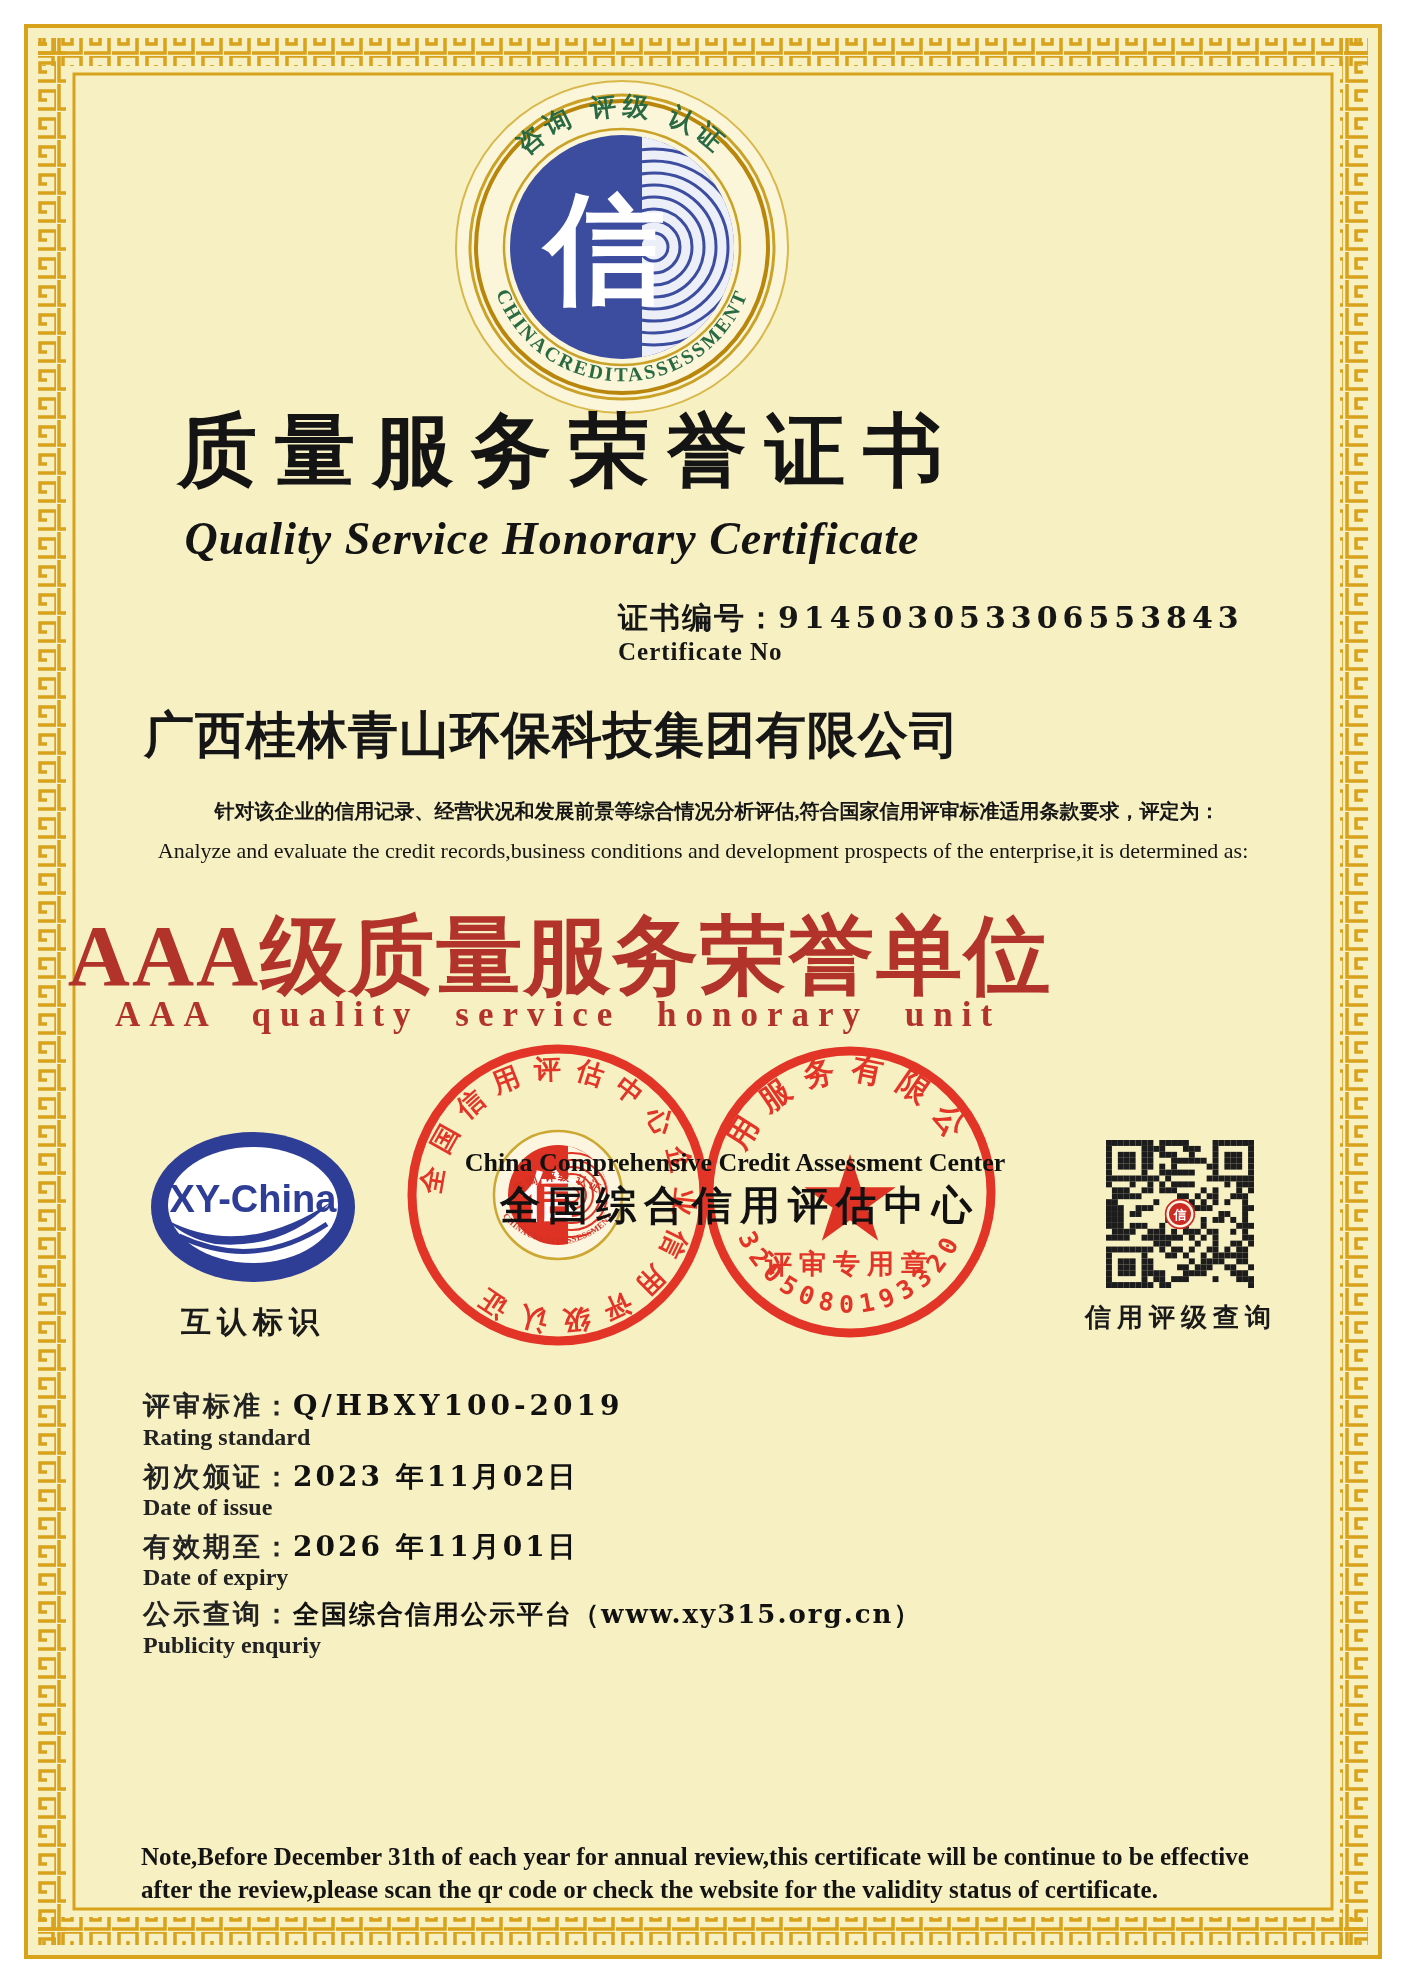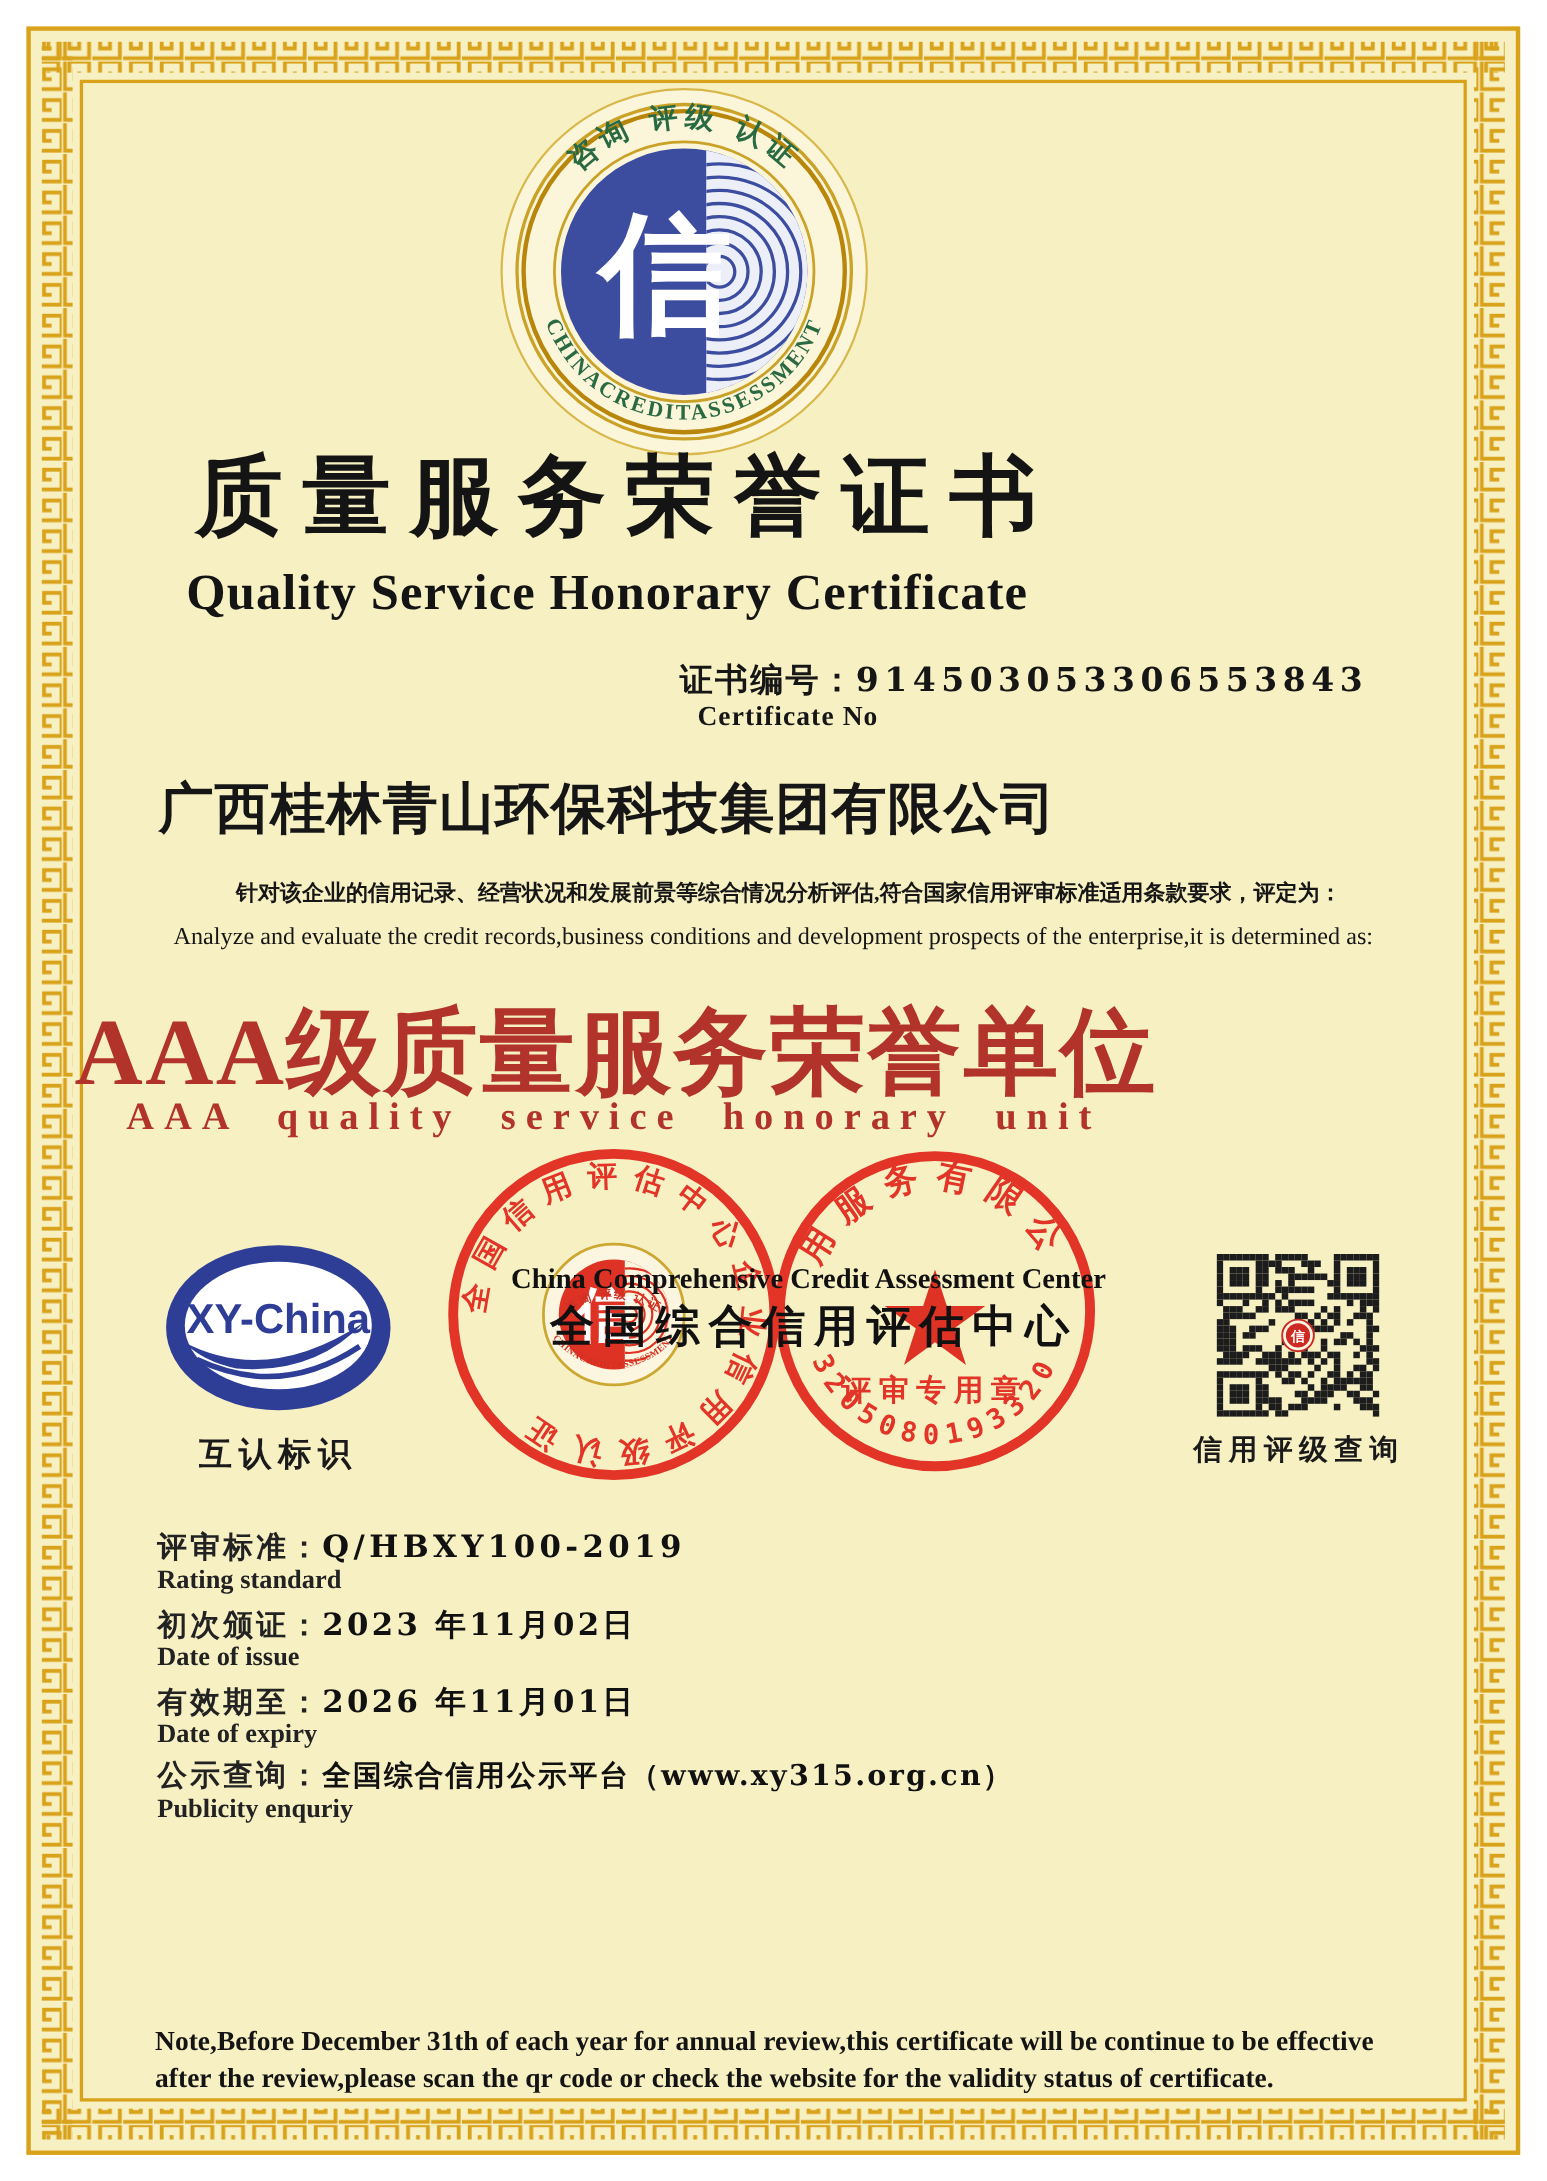--- a/index.html
+++ b/index.html
@@ -78,26 +78,26 @@
     <text x="158" y="218" font-size="120" font-weight="900" fill="#ffffff" text-anchor="middle" font-family="'DejaVu Serif',serif">信</text>
     <text font-size="26" font-weight="900" fill="#2a6a42" letter-spacing="5" font-family="'DejaVu Sans',sans-serif">
       <textPath href="#embTop" startOffset="50%" text-anchor="middle">咨询  评级  认证</textPath>
     </text>
     <text font-size="20" font-weight="700" fill="#2a6a42" letter-spacing="2.5" font-family="'Liberation Serif',serif">
       <textPath href="#embBot" startOffset="50%" text-anchor="middle">CHINACREDITASSESSMENT</textPath>
     </text>
   </svg>
 
   <div class="abs cx title-zh" style="left:552px;top:398px;margin-left:17px;">质量服务荣誉证书</div>
-  <div class="abs cx title-en" style="left:552px;top:512px;">Quality Service Honorary Certificate</div>
+  <div class="abs cx title-en" style="left:552px;top:512px;font-style:italic;">Quality Service Honorary Certificate</div>
 
   <div class="abs certno-line" style="left:618px;top:598px;">
     <span>证书编号：</span><span class="certno-num">914503053306553843</span>
   </div>
-  <div class="abs certno-en" style="left:618px;top:638px;margin-left:16px;">Certificate  No</div>
+  <div class="abs certno-en" style="left:618px;top:638px;">Certificate  No</div>
 
   <div class="abs cx company" style="left:552px;top:702px;">广西桂林青山环保科技集团有限公司</div>
 
   <div class="abs cx stmt-zh" style="left:705px;top:798px;">针对该企业的信用记录、经营状况和发展前景等综合情况分析评估,符合国家信用评审标准适用条款要求，评定为：</div>
   <div class="abs cx stmt-en" style="left:703px;top:838px;">Analyze and evaluate the credit records,business conditions and development prospects of the enterprise,it is determined as:</div>
 
   <div class="abs cx award-zh" style="left:560px;top:898px;">AAA级质量服务荣誉单位</div>
   <div class="abs cx award-en" style="left:558px;top:995px;">AAA quality service honorary unit</div>
 
   <svg class="abs" style="left:145px;top:1128px;" width="216" height="162" viewBox="0 0 216 162">

